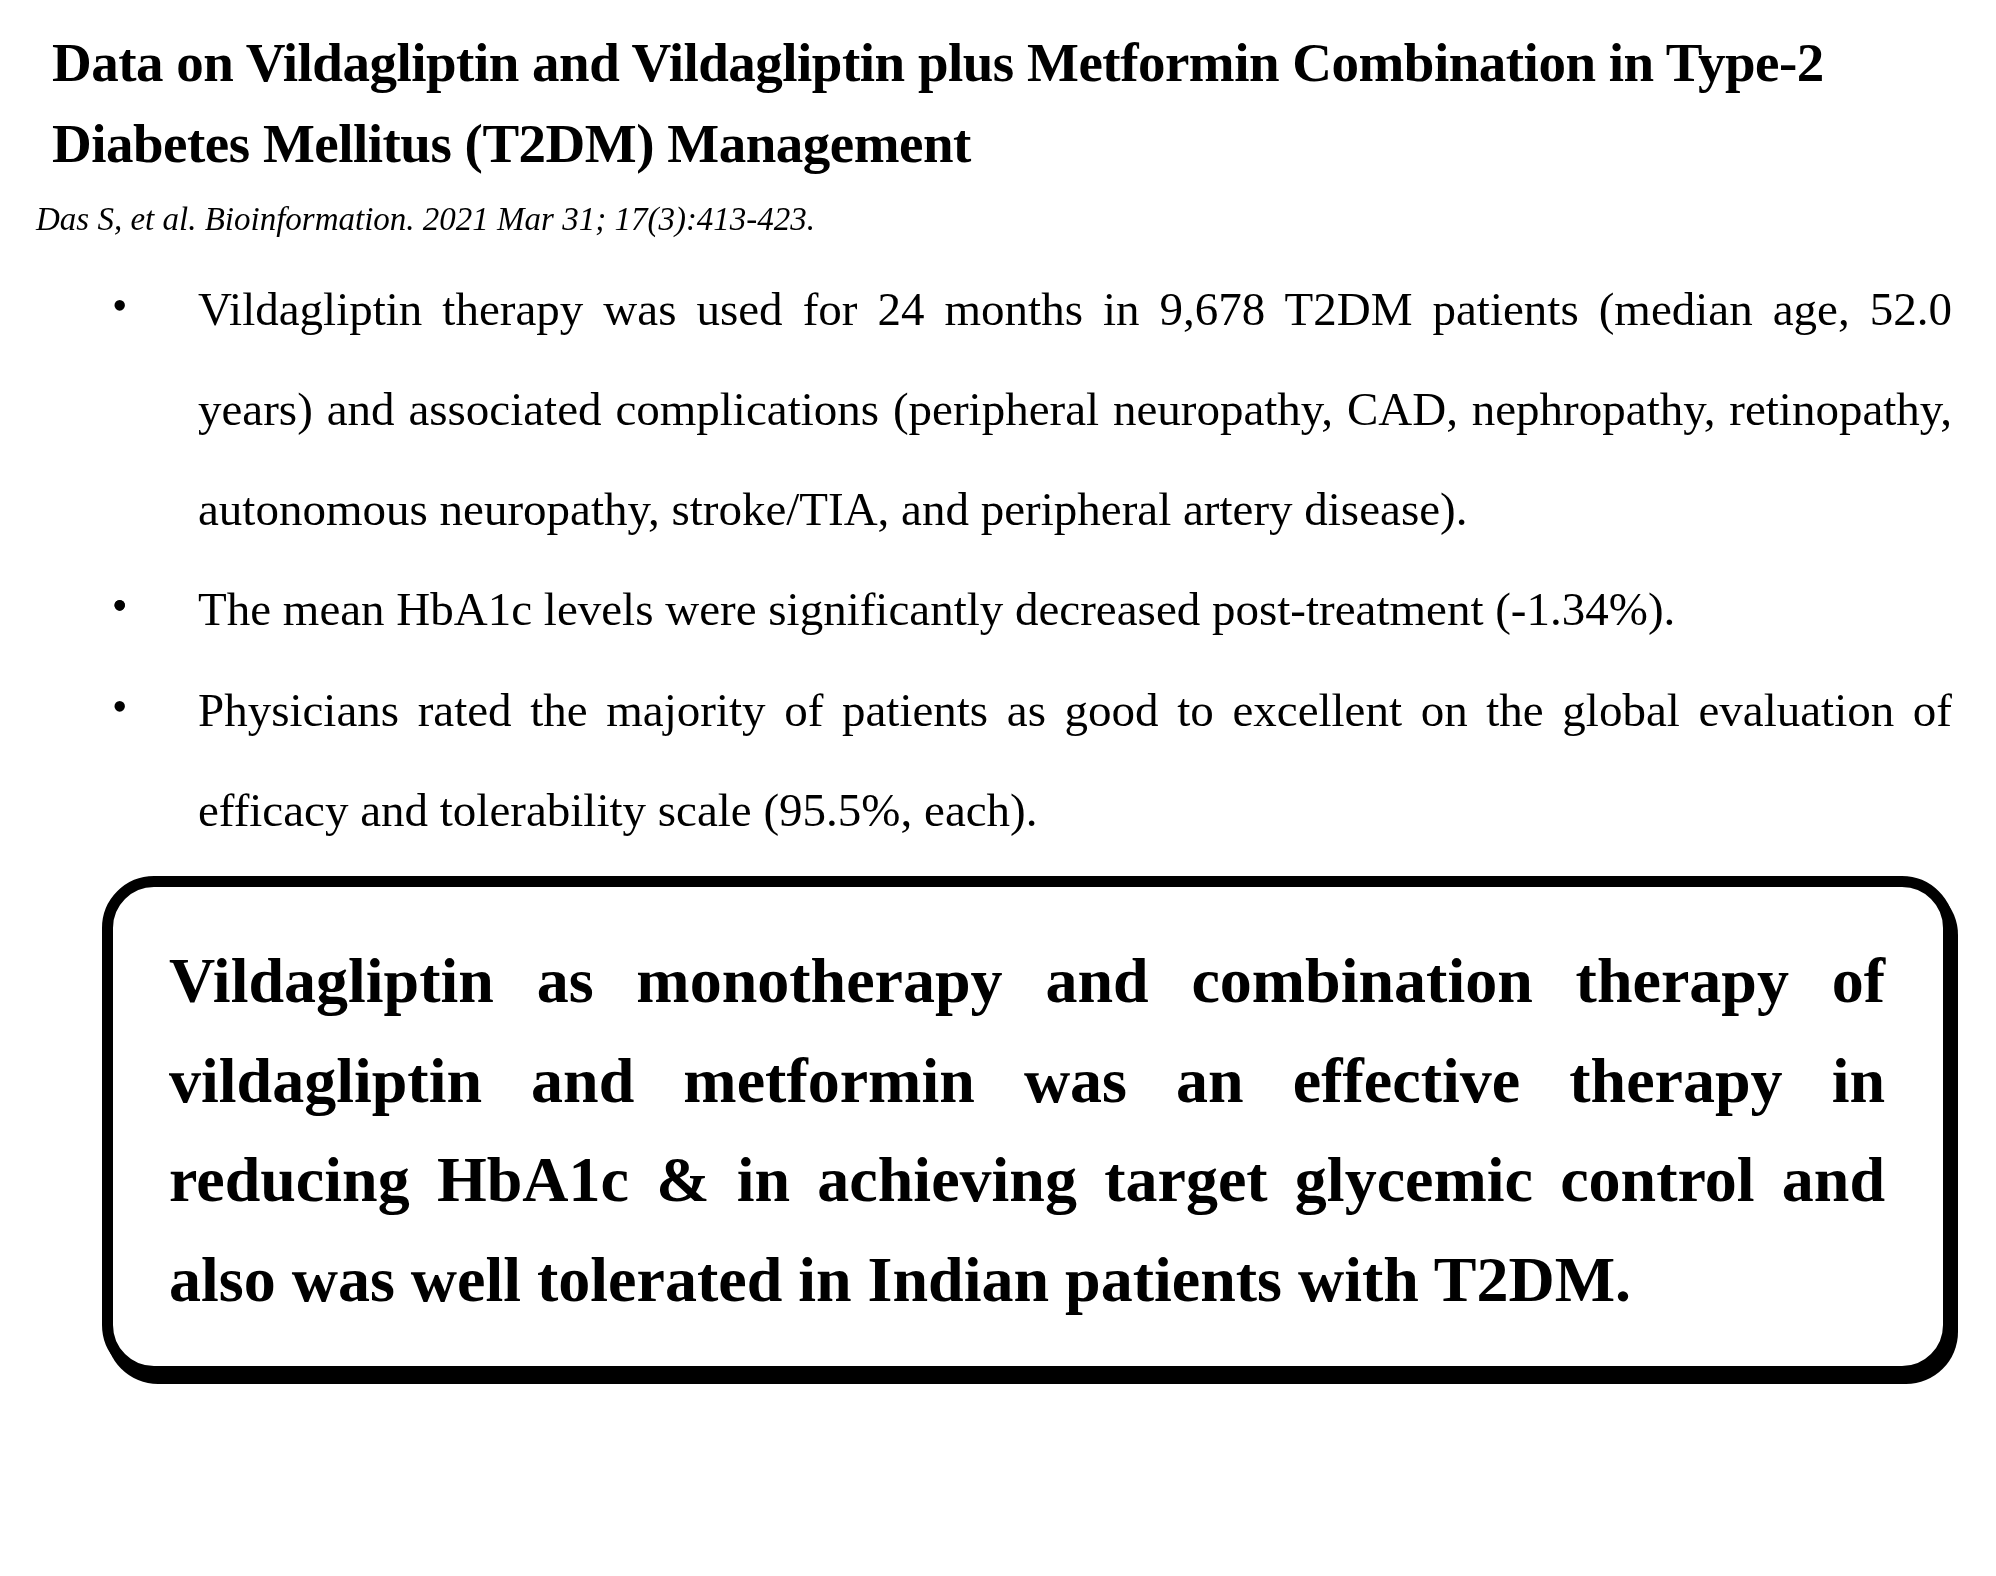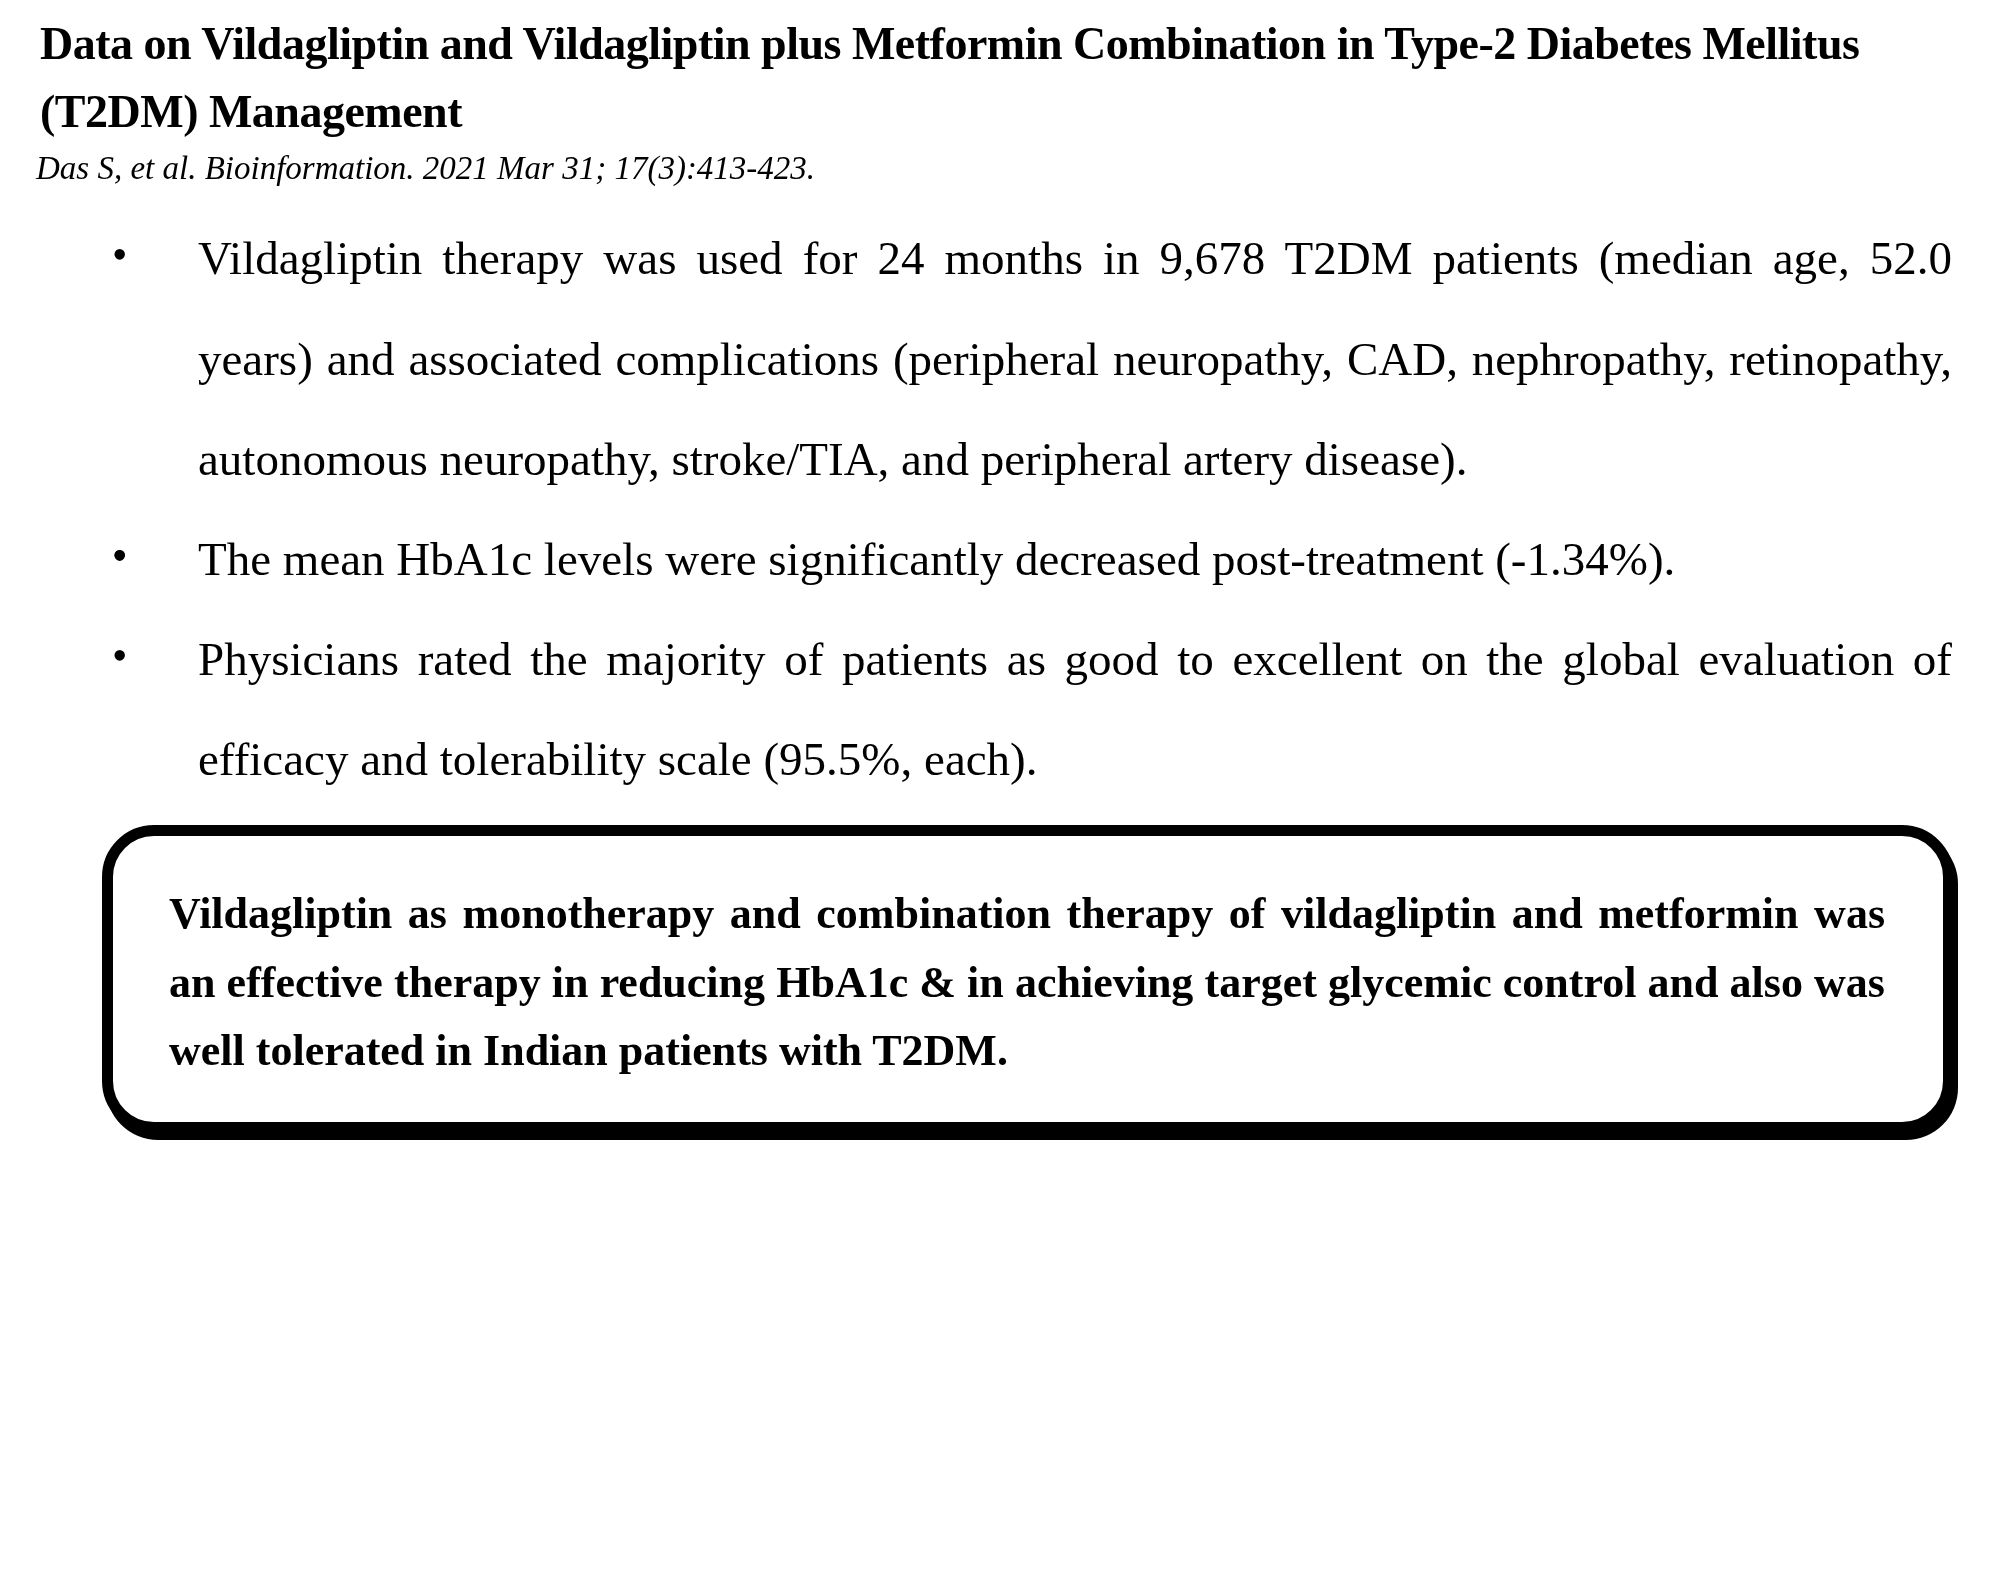--- a/index.html
+++ b/index.html
@@ -12,23 +12,23 @@
   .page {
     position: relative;
     box-sizing: border-box;
     width: 1996px;
     height: 1576px;
     background: #ffffff;
     padding: 6px 40px 0 36px;
     overflow: hidden;
   }
   .title {
-    margin: 4px;
+    margin: 16px;
     max-width: 1914px;
-    font-size: 46px;
+    font-size: 55px;
     font-weight: 700;
     line-height: 1.48;
     letter-spacing: -0.5px;
   }
   .citation {
     margin: 4px 0 22px 0;
     font-size: 33px;
     font-style: italic;
     line-height: 1.1;
   }
@@ -56,21 +56,21 @@
     margin: 16px 0 0 66px;
     width: 1852px;
     border: 11px solid #000000;
     border-radius: 52px;
     box-shadow: 4px 7px 0 #000000;
     background: #ffffff;
     padding: 44px 58px 36px 56px;
   }
   .conclusion-box p {
     margin: 0;
-    font-size: 44px;
+    font-size: 64px;
     font-weight: 700;
     line-height: 1.56;
     text-align: justify;
   }
 </style>
 </head>
 <body>
 
 <div class="page">
 

